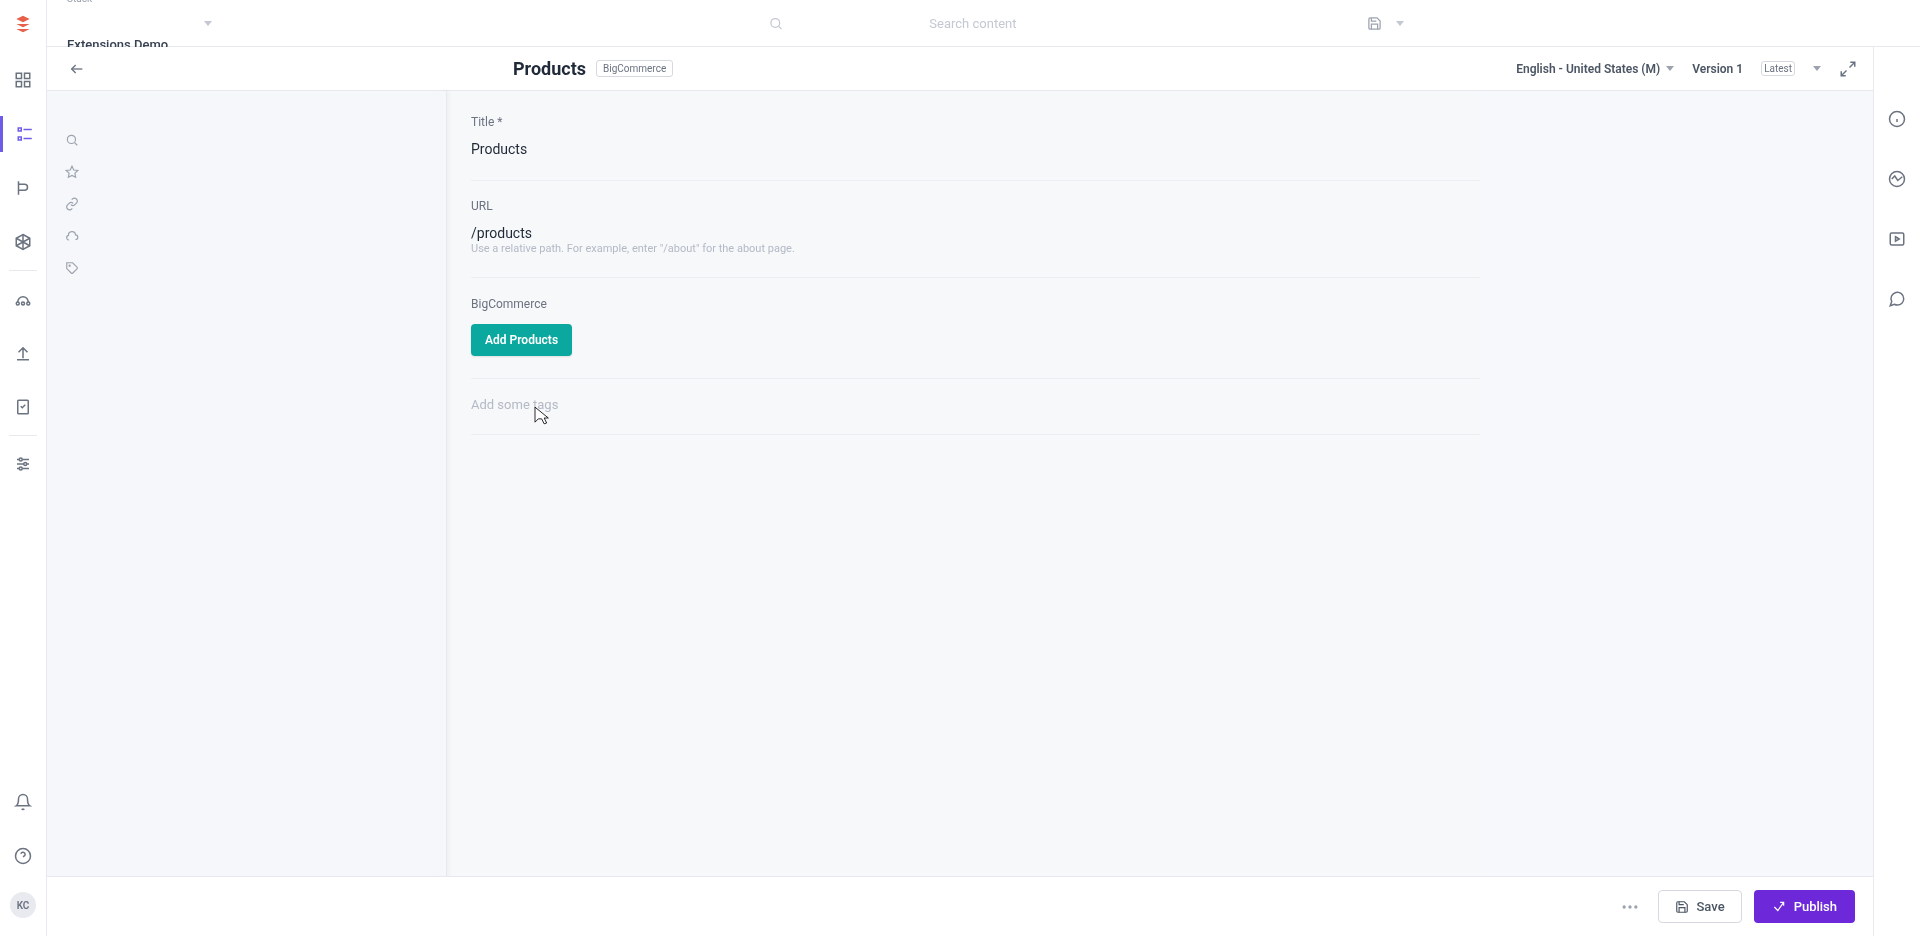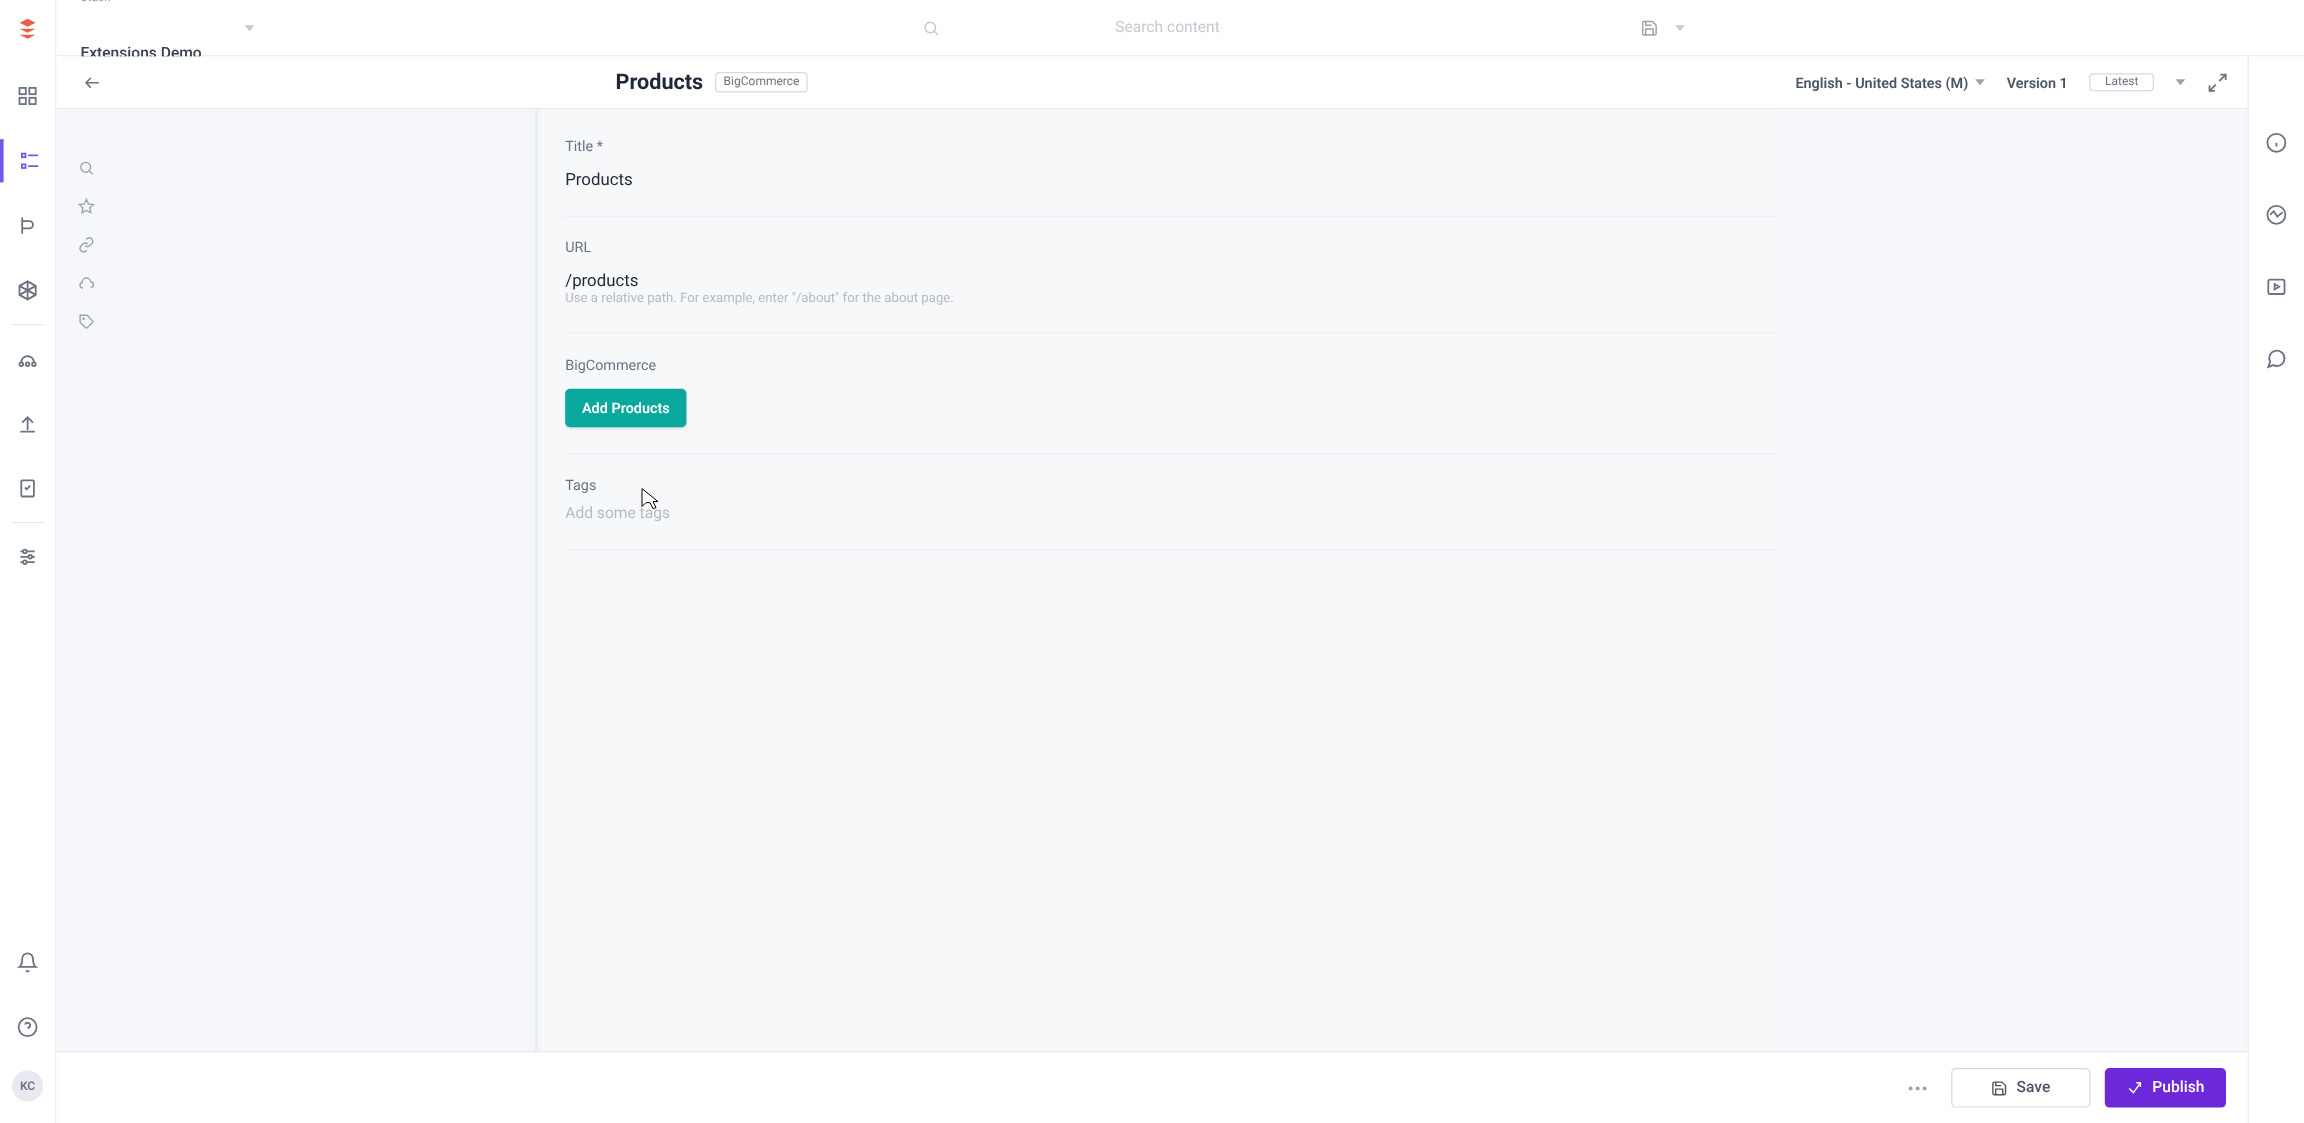--- a/index.html
+++ b/index.html
@@ -33,21 +33,21 @@
 
 .entry-bar { position: absolute; left: 47px; right: 47px; top: 47px; height: 44px; background: #fff; border-bottom: 1px solid #e7e9ef; display: flex; align-items: center; padding: 0 16px; }
 .entry-bar .back-btn { width: 28px; height: 28px; display: flex; align-items: center; justify-content: center; color: #6b7280; cursor: pointer; }
 .entry-bar .center { position: absolute; left: 466px; display: flex; align-items: center; gap: 10px; }
 .entry-bar .title { font-size: 18px; font-weight: 700; color: #1f2937; }
 .entry-bar .ct-badge { font-size: 10px; color: #6b7280; border: 1px solid #d6d9e1; border-radius: 3px; padding: 2px 6px; }
 .entry-bar .right { margin-left: auto; display: flex; align-items: center; gap: 18px; }
 .entry-bar .locale { font-size: 12px; color: #4b5563; font-weight: 600; display: flex; align-items: center; gap: 6px; cursor: pointer; }
 .entry-bar .locale .caret { width: 0; height: 0; border-left: 4px solid transparent; border-right: 4px solid transparent; border-top: 5px solid #9ca3af; }
 .entry-bar .version { font-size: 12px; color: #4b5563; font-weight: 600; }
-.entry-bar .latest-badge { font-size: 10px; color: #6b7280; border: 1px solid #d6d9e1; border-radius: 3px; padding: 1px 12px; }
+.entry-bar .latest-badge { font-size: 10px; color: #6b7280; border: 1px solid #d6d9e1; border-radius: 3px; padding: 1px 2px; }
 .entry-bar .ver-caret { width: 0; height: 0; border-left: 4px solid transparent; border-right: 4px solid transparent; border-top: 5px solid #9ca3af; cursor: pointer; }
 .entry-bar .expand-icon { color: #6b7280; cursor: pointer; }
 
 
 .side-mini { position: absolute; left: 47px; top: 91px; width: 400px; bottom: 0; background: #f5f7fa; border-right: 1px solid #e7e9ef; padding: 36px 0 0 12px; }
 .side-mini .sm-icon { width: 26px; height: 26px; display: flex; align-items: center; justify-content: center; color: #9ca3af; cursor: pointer; margin-bottom: 6px; }
 
 
 .form-col { position: absolute; left: 447px; right: 393px; top: 91px; bottom: 0; }
 .form-col .left-edge { position: absolute; left: -8px; top: 0; width: 8px; height: 100%; box-shadow: 2px 0 4px rgba(0,0,0,.04); }
@@ -62,21 +62,21 @@
 .add-products-btn { background: #0aa89e; color: #fff; font-size: 12px; font-weight: 600; padding: 9px 14px; border: none; border-radius: 4px; cursor: pointer; box-shadow: 0 1px 2px rgba(0,0,0,.1); }
 .field-header-row { display: flex; align-items: center; justify-content: space-between; margin-bottom: 12px; }
 .comment-icon { color: #9ca3af; cursor: pointer; }
 
 
 .meta-col { position: absolute; right: 47px; top: 91px; width: 393px; bottom: 0; background: #f7f8fb; }
 
 
 .footer { position: absolute; left: 47px; right: 47px; bottom: 0; height: 60px; background: #fff; border-top: 1px solid #e7e9ef; display: flex; align-items: center; justify-content: flex-end; gap: 12px; padding: 0 18px; }
 .footer .more-btn { color: #9ca3af; padding: 6px; cursor: pointer; }
-.footer .save-btn { border: 1px solid #d6d9e1; background: #fff; color: #4b5563; font-size: 13px; font-weight: 500; padding: 8px 32px; border-radius: 4px; display: inline-flex; align-items: center; gap: 8px; cursor: pointer; }
+.footer .save-btn { border: 1px solid #d6d9e1; background: #fff; color: #4b5563; font-size: 13px; font-weight: 500; padding: 8px 16px; border-radius: 4px; display: inline-flex; align-items: center; gap: 8px; cursor: pointer; }
 .footer .publish-btn { border: none; background: #6d28d9; color: #fff; font-size: 13px; font-weight: 500; padding: 9px 18px; border-radius: 4px; display: inline-flex; align-items: center; gap: 8px; cursor: pointer; }
 
 
 .cursor { position: absolute; left: 530px; top: 405px; width: 20px; height: 26px; pointer-events: none; z-index: 100; }
 
 svg { display: block; }
 </style>
 </head>
 <body>
 
@@ -268,21 +268,20 @@
         <label class="field-label" style="margin-bottom:0">BigCommerce</label>
         <span class="comment-icon">
             <svg width="16" height="16" viewBox="0 0 24 24" fill="none" stroke="currentColor" stroke-width="2">
               <path d="M21 15a2 2 0 01-2 2H7l-4 4V5a2 2 0 012-2h14a2 2 0 012 2z"></path>
             </svg>
           </span>
       </div>
       <button class="add-products-btn">Add Products</button>
     </div>
     <div class="field">
-      <label class="field-label">Tags</label>
       <div class="tag-placeholder">Add some tags</div>
     </div>
   </div>
 </div>
 
 <div class="meta-col"></div>
 
 <div class="right-rail">
   <div class="rr-icon">
       <svg width="18" height="18" viewBox="0 0 24 24" fill="none" stroke="currentColor" stroke-width="2">

